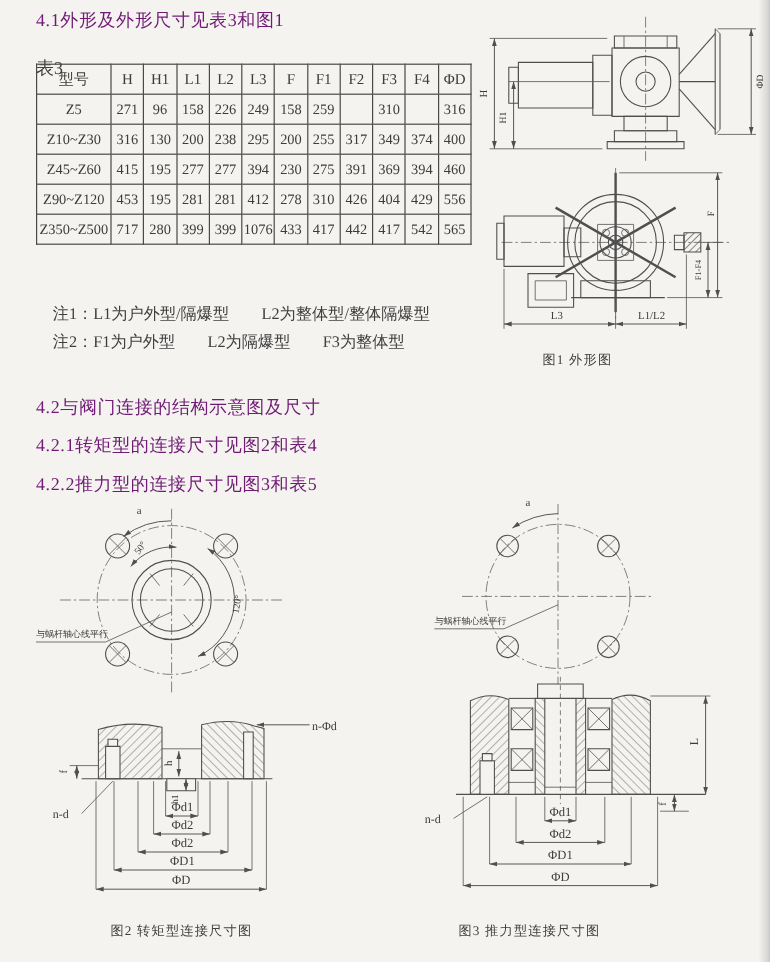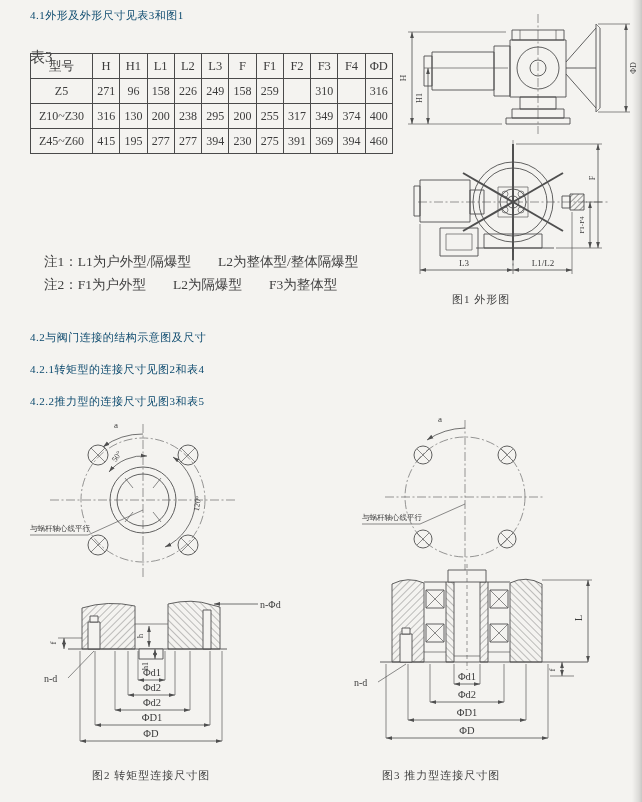--- a/index.html
+++ b/index.html
@@ -3,21 +3,21 @@
 <meta charset="utf-8">
 <style>
   html,body{margin:0;padding:0;}
   body{
     width:642px;height:802px;position:relative;overflow:hidden;
     background:#f4f3f0;
     font-family:"Liberation Serif","DejaVu Serif",serif;
     color:#3a3a3a;
   }
   .abs{position:absolute;}
-  .heading{font-size:11px;letter-spacing:.5px;color:#0c4a6e;}
+  .heading{font-size:15px;letter-spacing:.5px;color:#701a75;}
   .tbl-label{font-size:15px;color:#3f3f3f;}
   table.t3{border-collapse:collapse;table-layout:fixed;width:363px;background:transparent;}
   table.t3 th,table.t3 td{
     border:1px solid #4a4a4a;text-align:center;vertical-align:middle;
     font-size:12px;height:24px;padding:0;color:#3c3c3c;font-weight:normal;
     overflow:hidden;white-space:nowrap;
   }
   table.t3 th{font-size:12.5px;}
   .notes{font-size:13.5px;line-height:23px;color:#3f3f3f;}
   .note-line.indent{padding-left:37px;}
@@ -96,20 +96,48 @@
         <td>277</td>
         <td>277</td>
         <td>394</td>
         <td>230</td>
         <td>275</td>
         <td>391</td>
         <td>369</td>
         <td>394</td>
         <td>460</td>
       </tr>
+      <tr>
+        <td>Z90~Z120</td>
+        <td>453</td>
+        <td>195</td>
+        <td>281</td>
+        <td>281</td>
+        <td>412</td>
+        <td>278</td>
+        <td>310</td>
+        <td>426</td>
+        <td>404</td>
+        <td>429</td>
+        <td>556</td>
+      </tr>
+      <tr>
+        <td>Z350~Z500</td>
+        <td>717</td>
+        <td>280</td>
+        <td>399</td>
+        <td>399</td>
+        <td>1076</td>
+        <td>433</td>
+        <td>417</td>
+        <td>442</td>
+        <td>417</td>
+        <td>542</td>
+        <td>565</td>
+      </tr>
     </tbody>
 </table>
 
 <div class="abs notes" style="left:44px;top:250px;width:360px;">
     <div class="note-line">注1：L1为户外型/隔爆型　　L2为整体型/整体隔爆型</div>
     <div class="note-line">注2：F1为户外型　　L2为隔爆型　　F3为整体型</div>
   </div>
 
 <svg class="abs" style="left:398px;top:12px;" width="242" height="278" viewBox="0 0 242 278">
   <defs>

